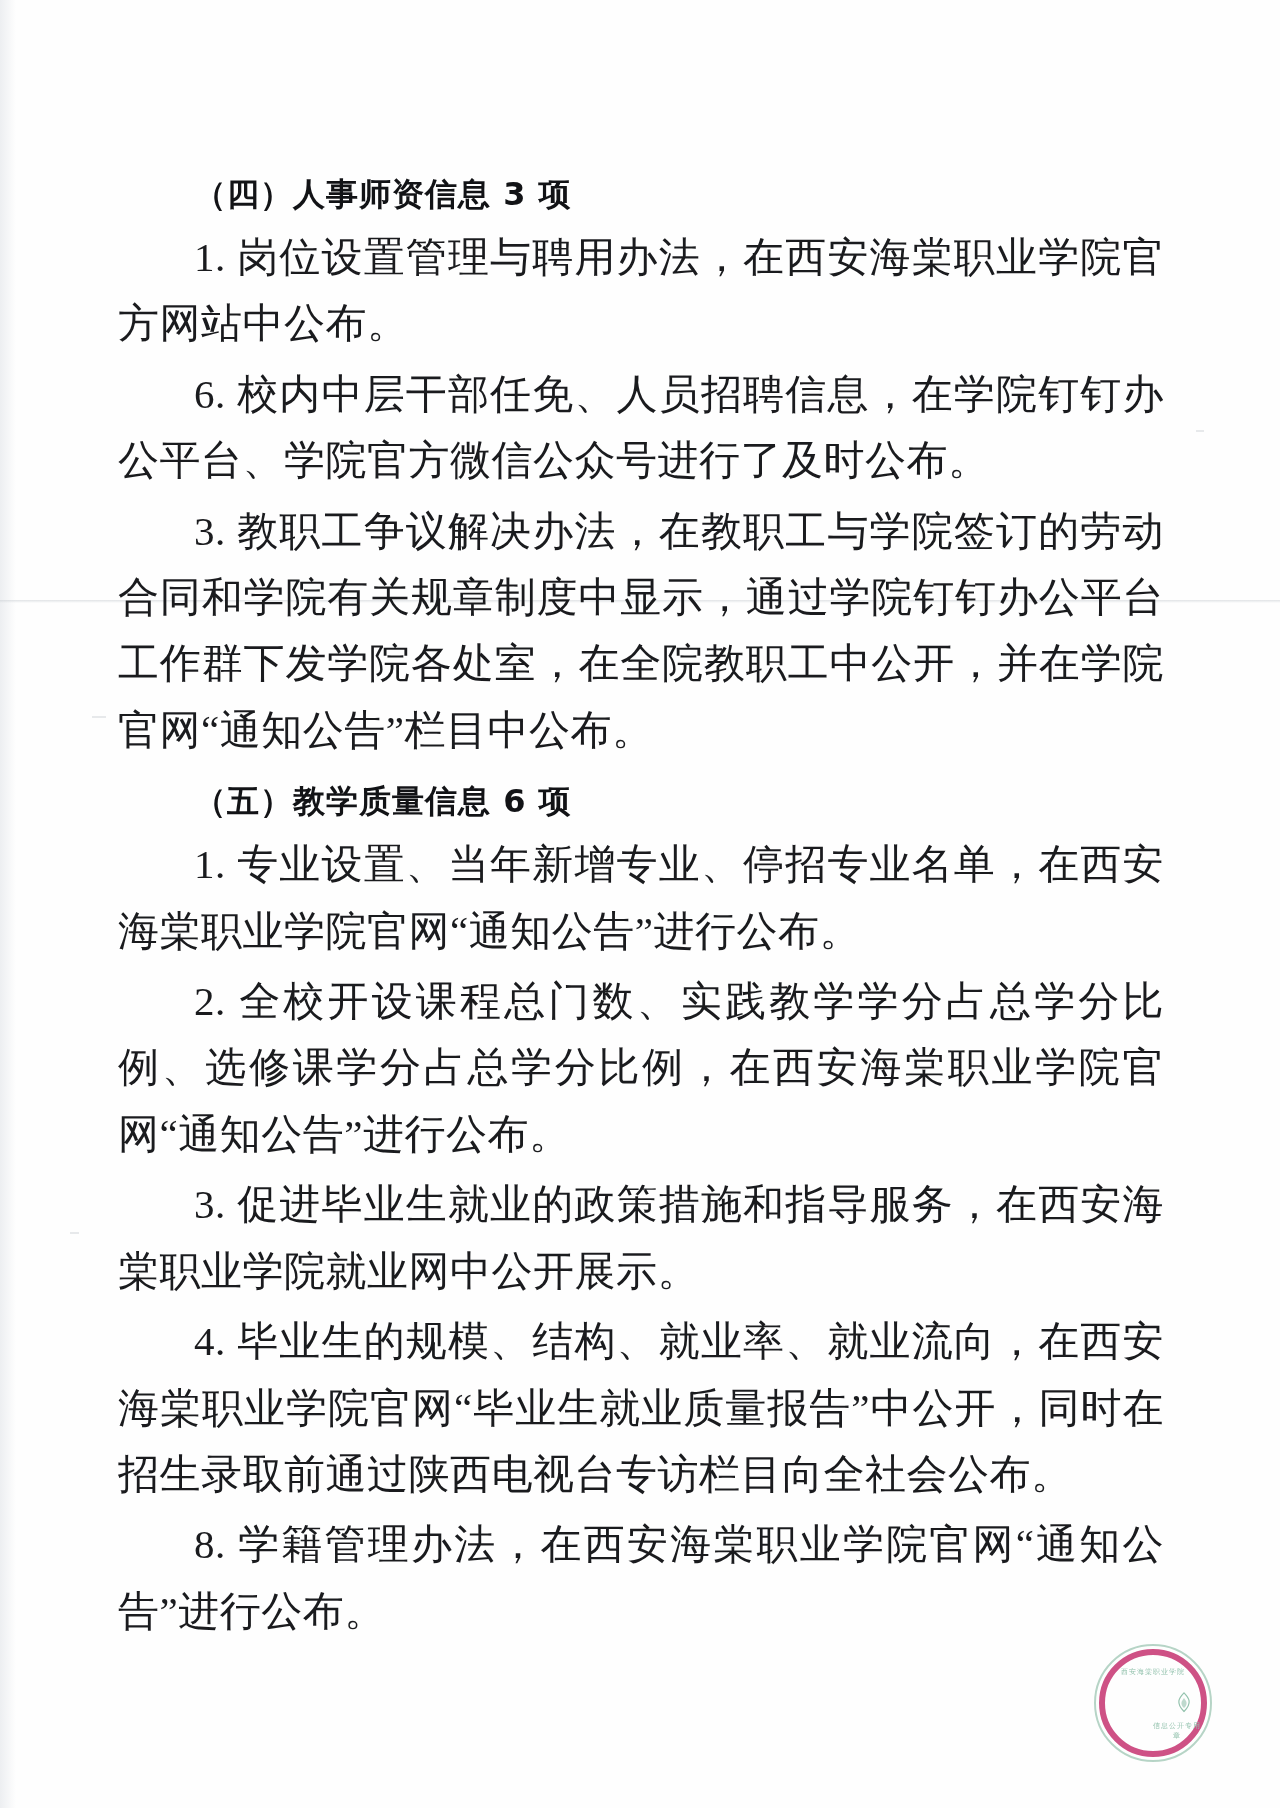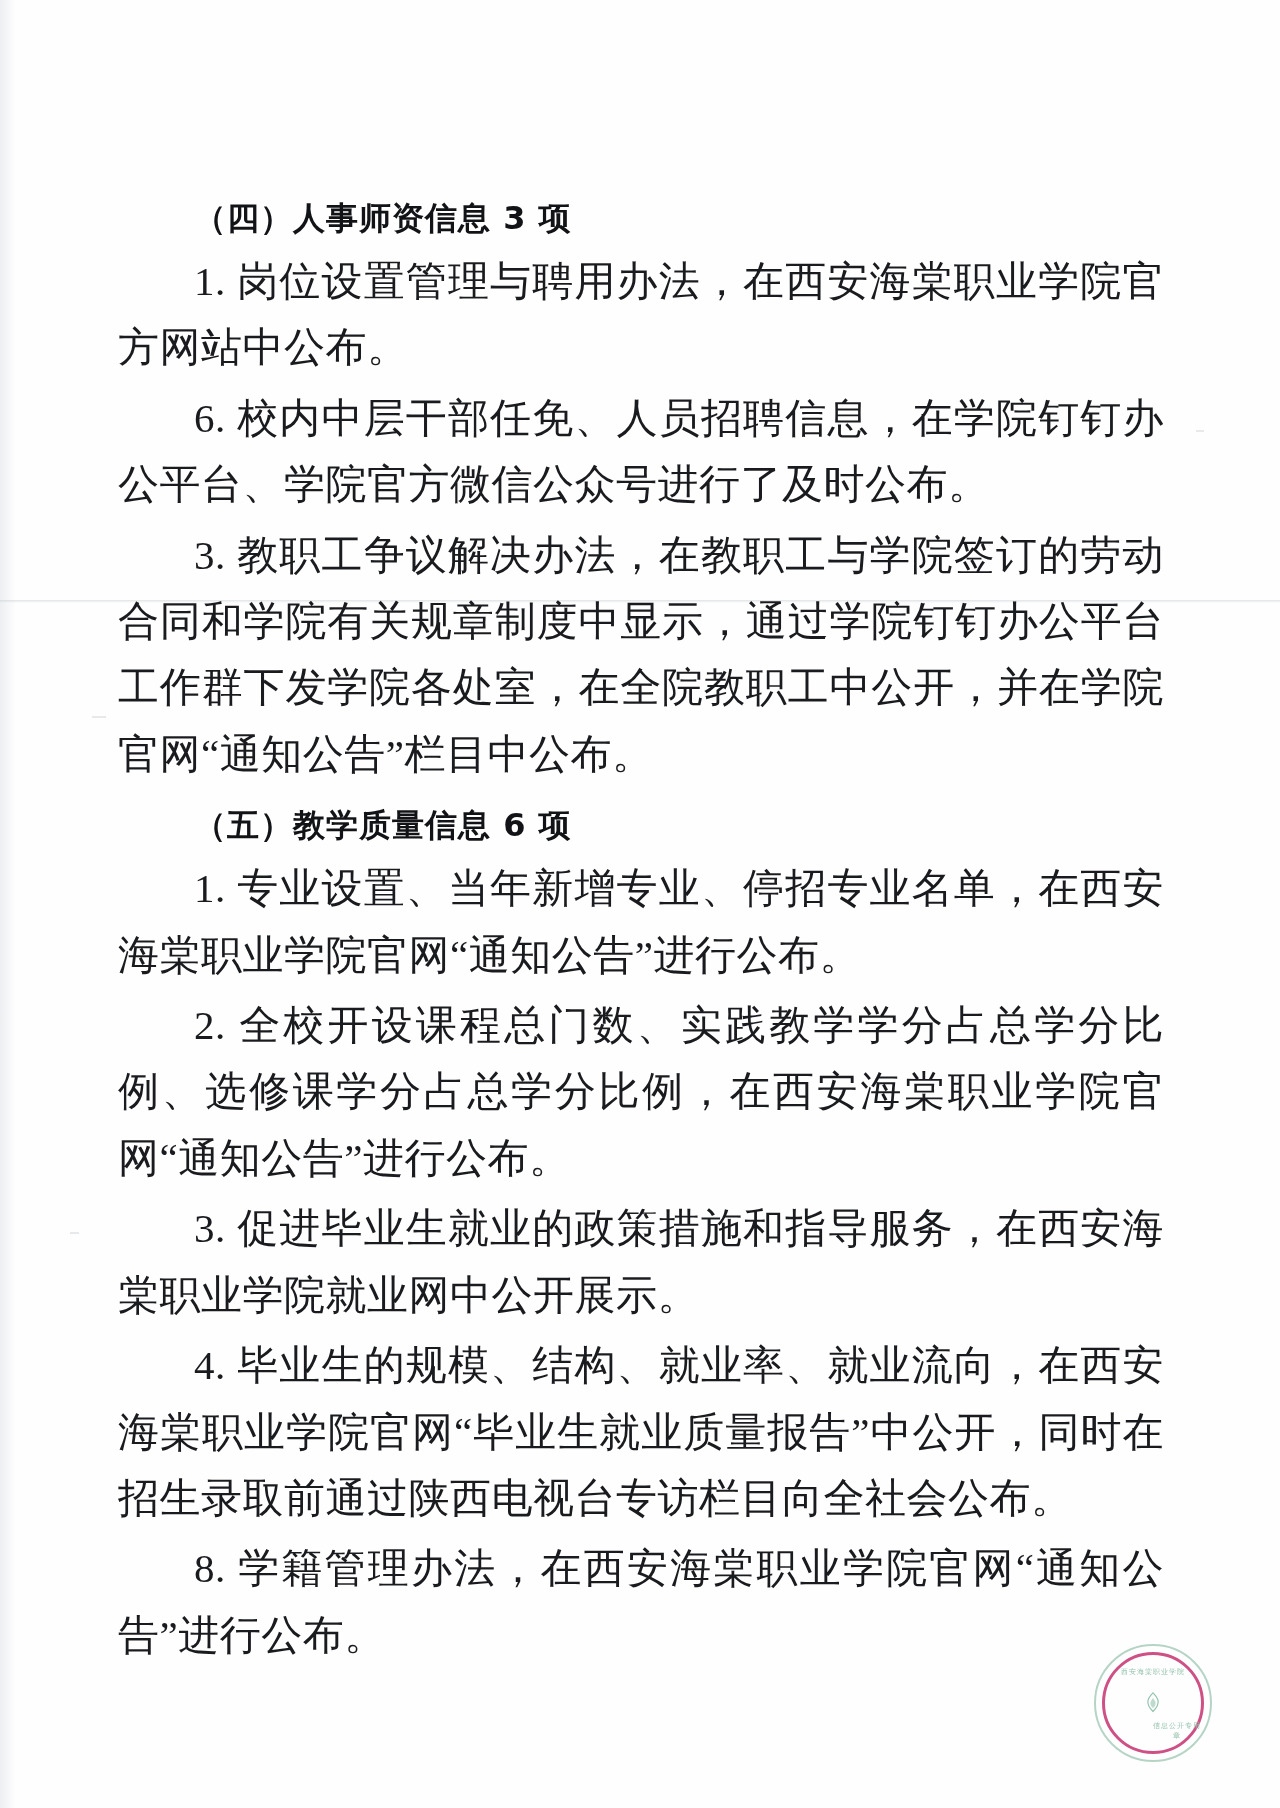--- a/index.html
+++ b/index.html
@@ -37,21 +37,20 @@
     width: 16px;
     background: linear-gradient(to right, rgba(235,237,240,0.9), rgba(255,255,255,0));
     pointer-events: none;
   }
 
   .content {
     position: absolute;
     left: 118px;
     top: 170px;
     width: 1046px;
-    margin-top: 24px;
   }
 
   .heading {
     font-family: "DejaVu Sans", "Liberation Sans", sans-serif;
     font-weight: bold;
     font-size: 32px;
     line-height: 1.5;
     letter-spacing: 1px;
     margin: 0 0 6px 0;
     padding-left: 76px;
@@ -84,24 +83,24 @@
     opacity: 0.75;
     display: flex;
     align-items: center;
     justify-content: center;
     box-sizing: border-box;
   }
   .seal-inner {
     width: 96px;
     height: 96px;
     border-radius: 50%;
-    border: 3px solid #be185d;
+    border: 6px solid #be185d;
     display: flex;
     align-items: center;
-    justify-content: center;
+    justify-content: flex-end;
     position: relative;
   }
   .seal-text-top {
     position: absolute;
     top: 12px;
     left: 0; right: 0;
     text-align: center;
     font-size: 7px;
     color: #6fae92;
     font-family: "DejaVu Sans", "Liberation Sans", sans-serif;

